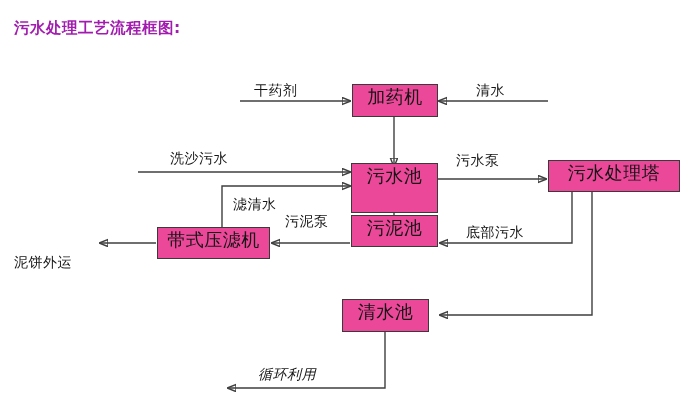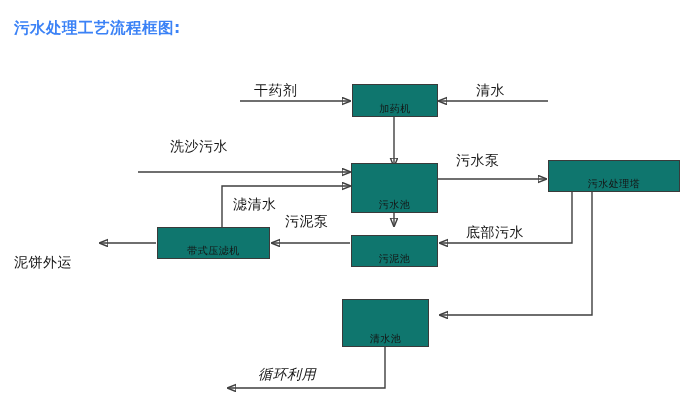--- a/index.html
+++ b/index.html
@@ -22,32 +22,32 @@
     width: 700px;
     height: 420px;
   }
   .title {
     position: absolute;
     left: 14px;
     top: 18px;
     font-size: 15.5px;
     font-weight: bold;
     letter-spacing: 0.5px;
-    color: #3b82f6;
+    color: #a21caf;
     white-space: nowrap;
   }
   .node {
     position: absolute;
     box-sizing: border-box;
     border: 1.4px solid #3a3a3a;
-    background: #0f766e;
+    background: #ec4899;
     display: flex;
-    align-items: flex-end;
+    align-items: flex-start;
     justify-content: center;
-    font-size: 10px;
+    font-size: 18px;
     color: #151515;
     letter-spacing: 0.5px;
     white-space: nowrap;
     z-index: 3;
   }
   .edge-label {
     position: absolute;
     font-size: 14px;
     color: #151515;
     letter-spacing: 0.5px;
@@ -130,33 +130,33 @@
   </div>
 
   <div class="node" style="left:157px; top:227px; width:113px; height:32px;">
     <span>带式压滤机</span>
   </div>
 
   <div class="node" style="left:548px; top:160px; width:132px; height:32px;">
     <span>污水处理塔</span>
   </div>
 
-  <div class="node" style="left:351px; top:235px; width:87px; height:32px;">
+  <div class="node" style="left:351px; top:215px; width:87px; height:32px;">
     <span>污泥池</span>
   </div>
 
-  <div class="node" style="left:342px; top:299px; width:87px; height:48px;">
+  <div class="node" style="left:342px; top:299px; width:87px; height:33px;">
     <span>清水池</span>
   </div>
 
   <div class="edge-label" style="left:254px; top:82px;">干药剂</div>
 
   <div class="edge-label" style="left:476px; top:82px;">清水</div>
 
-  <div class="edge-label" style="left:170px; top:138px;">洗沙污水</div>
+  <div class="edge-label" style="left:170px; top:150px;">洗沙污水</div>
 
   <div class="edge-label" style="left:233px; top:188px;margin-top:8px;">滤清水</div>
 
   <div class="edge-label" style="left:456px; top:152px;">污水泵</div>
 
   <div class="free-label" style="left:14px; top:230px;">泥饼外运</div>
 
   <div class="edge-label" style="left:285px; top:213px;">污泥泵</div>
 
   <div class="edge-label" style="left:466px; top:224px;">底部污水</div>

